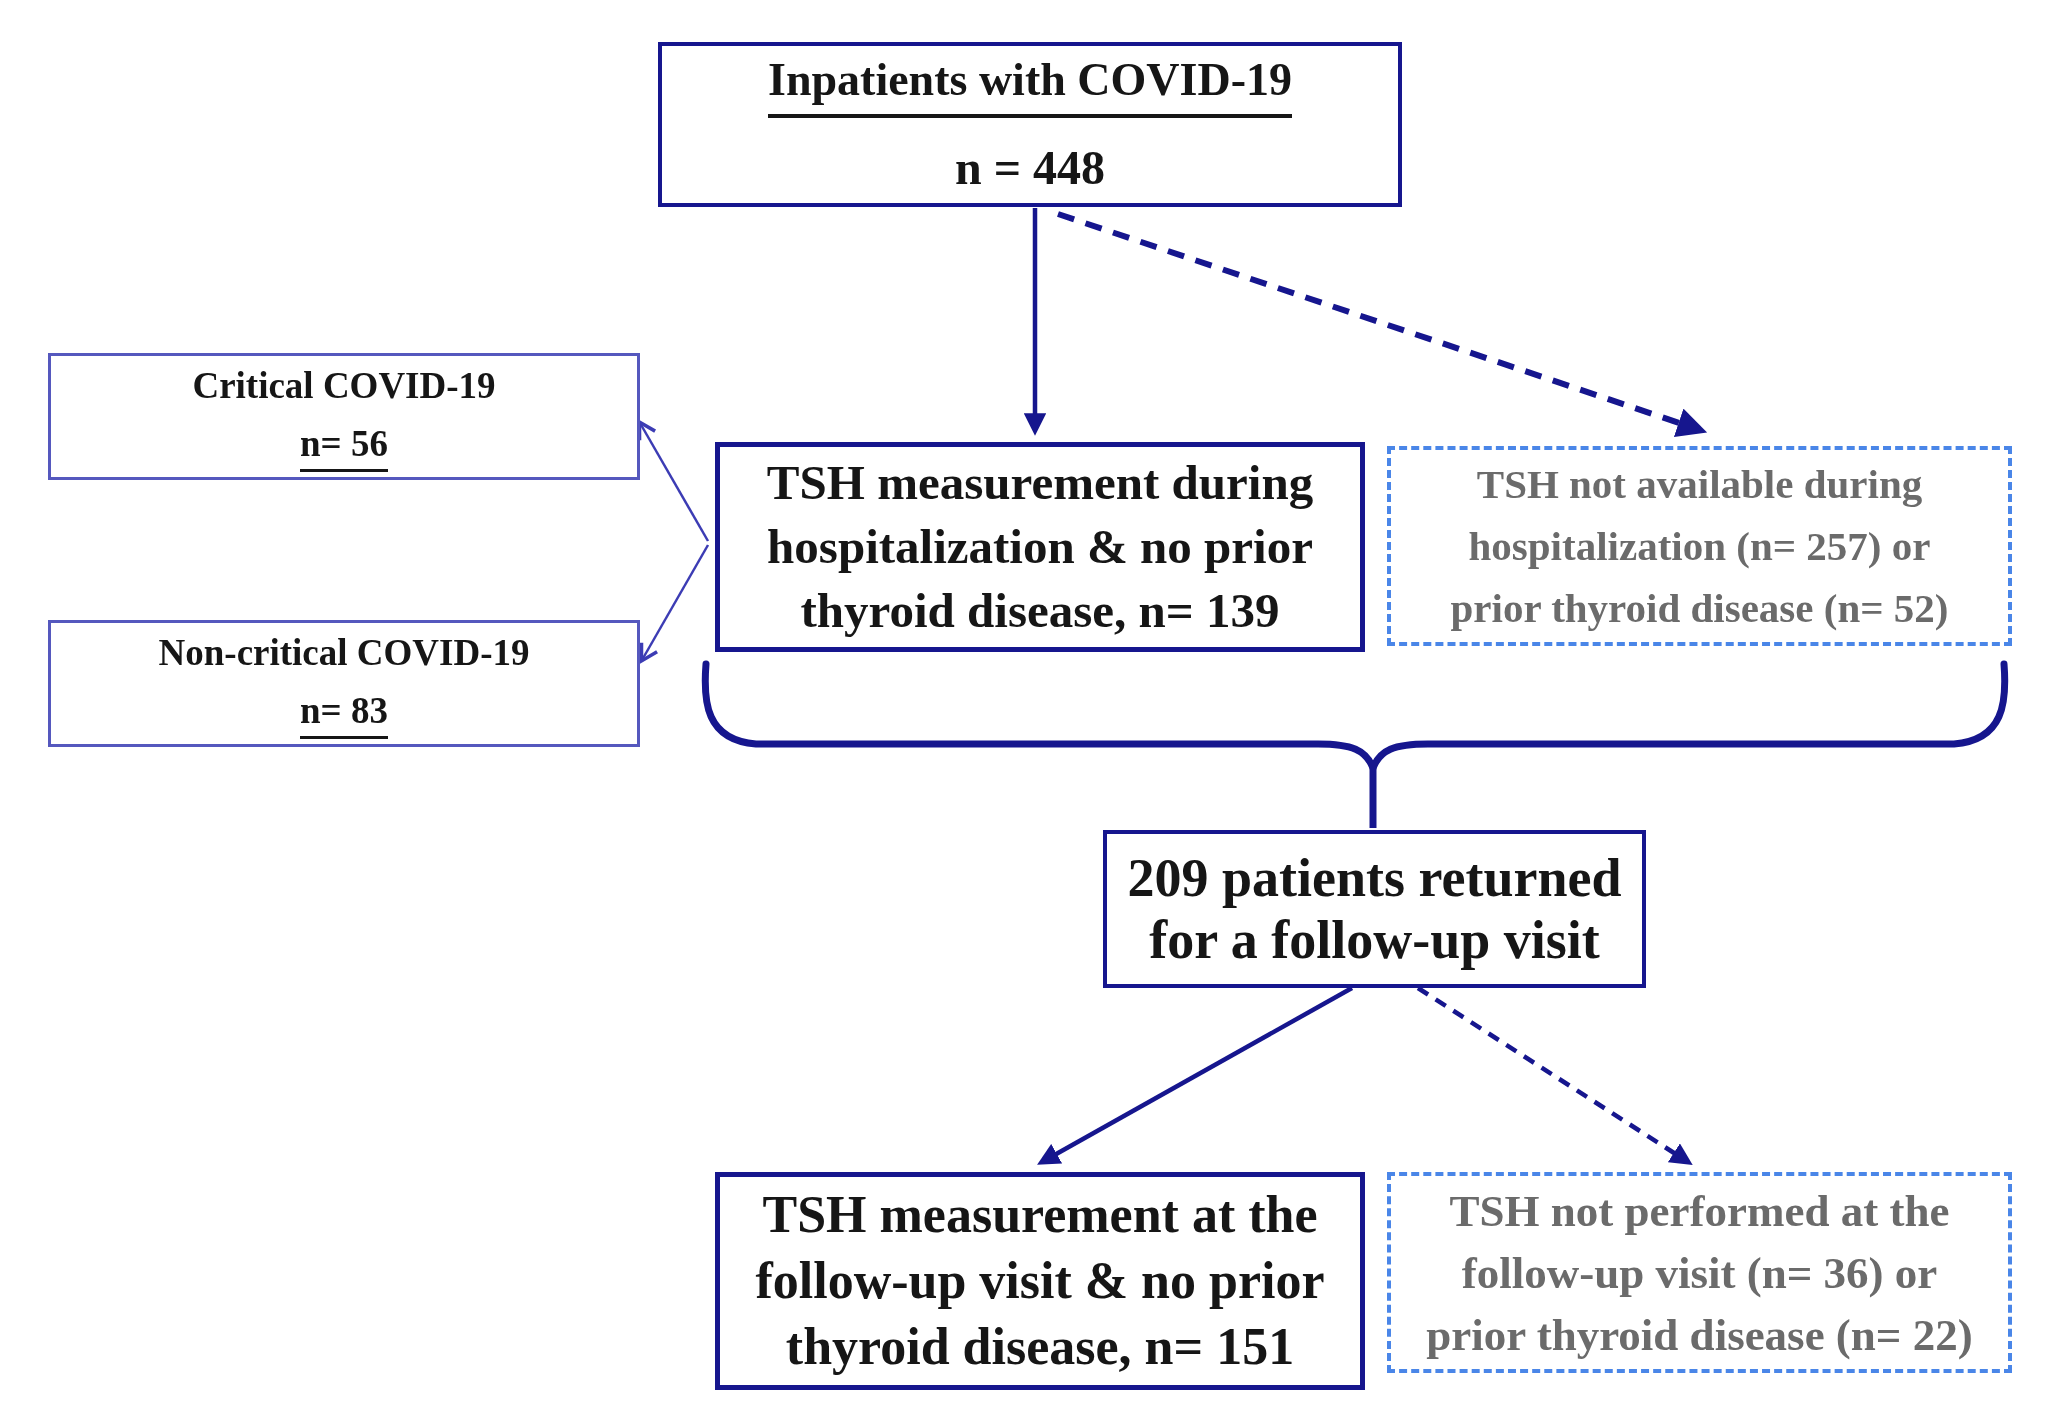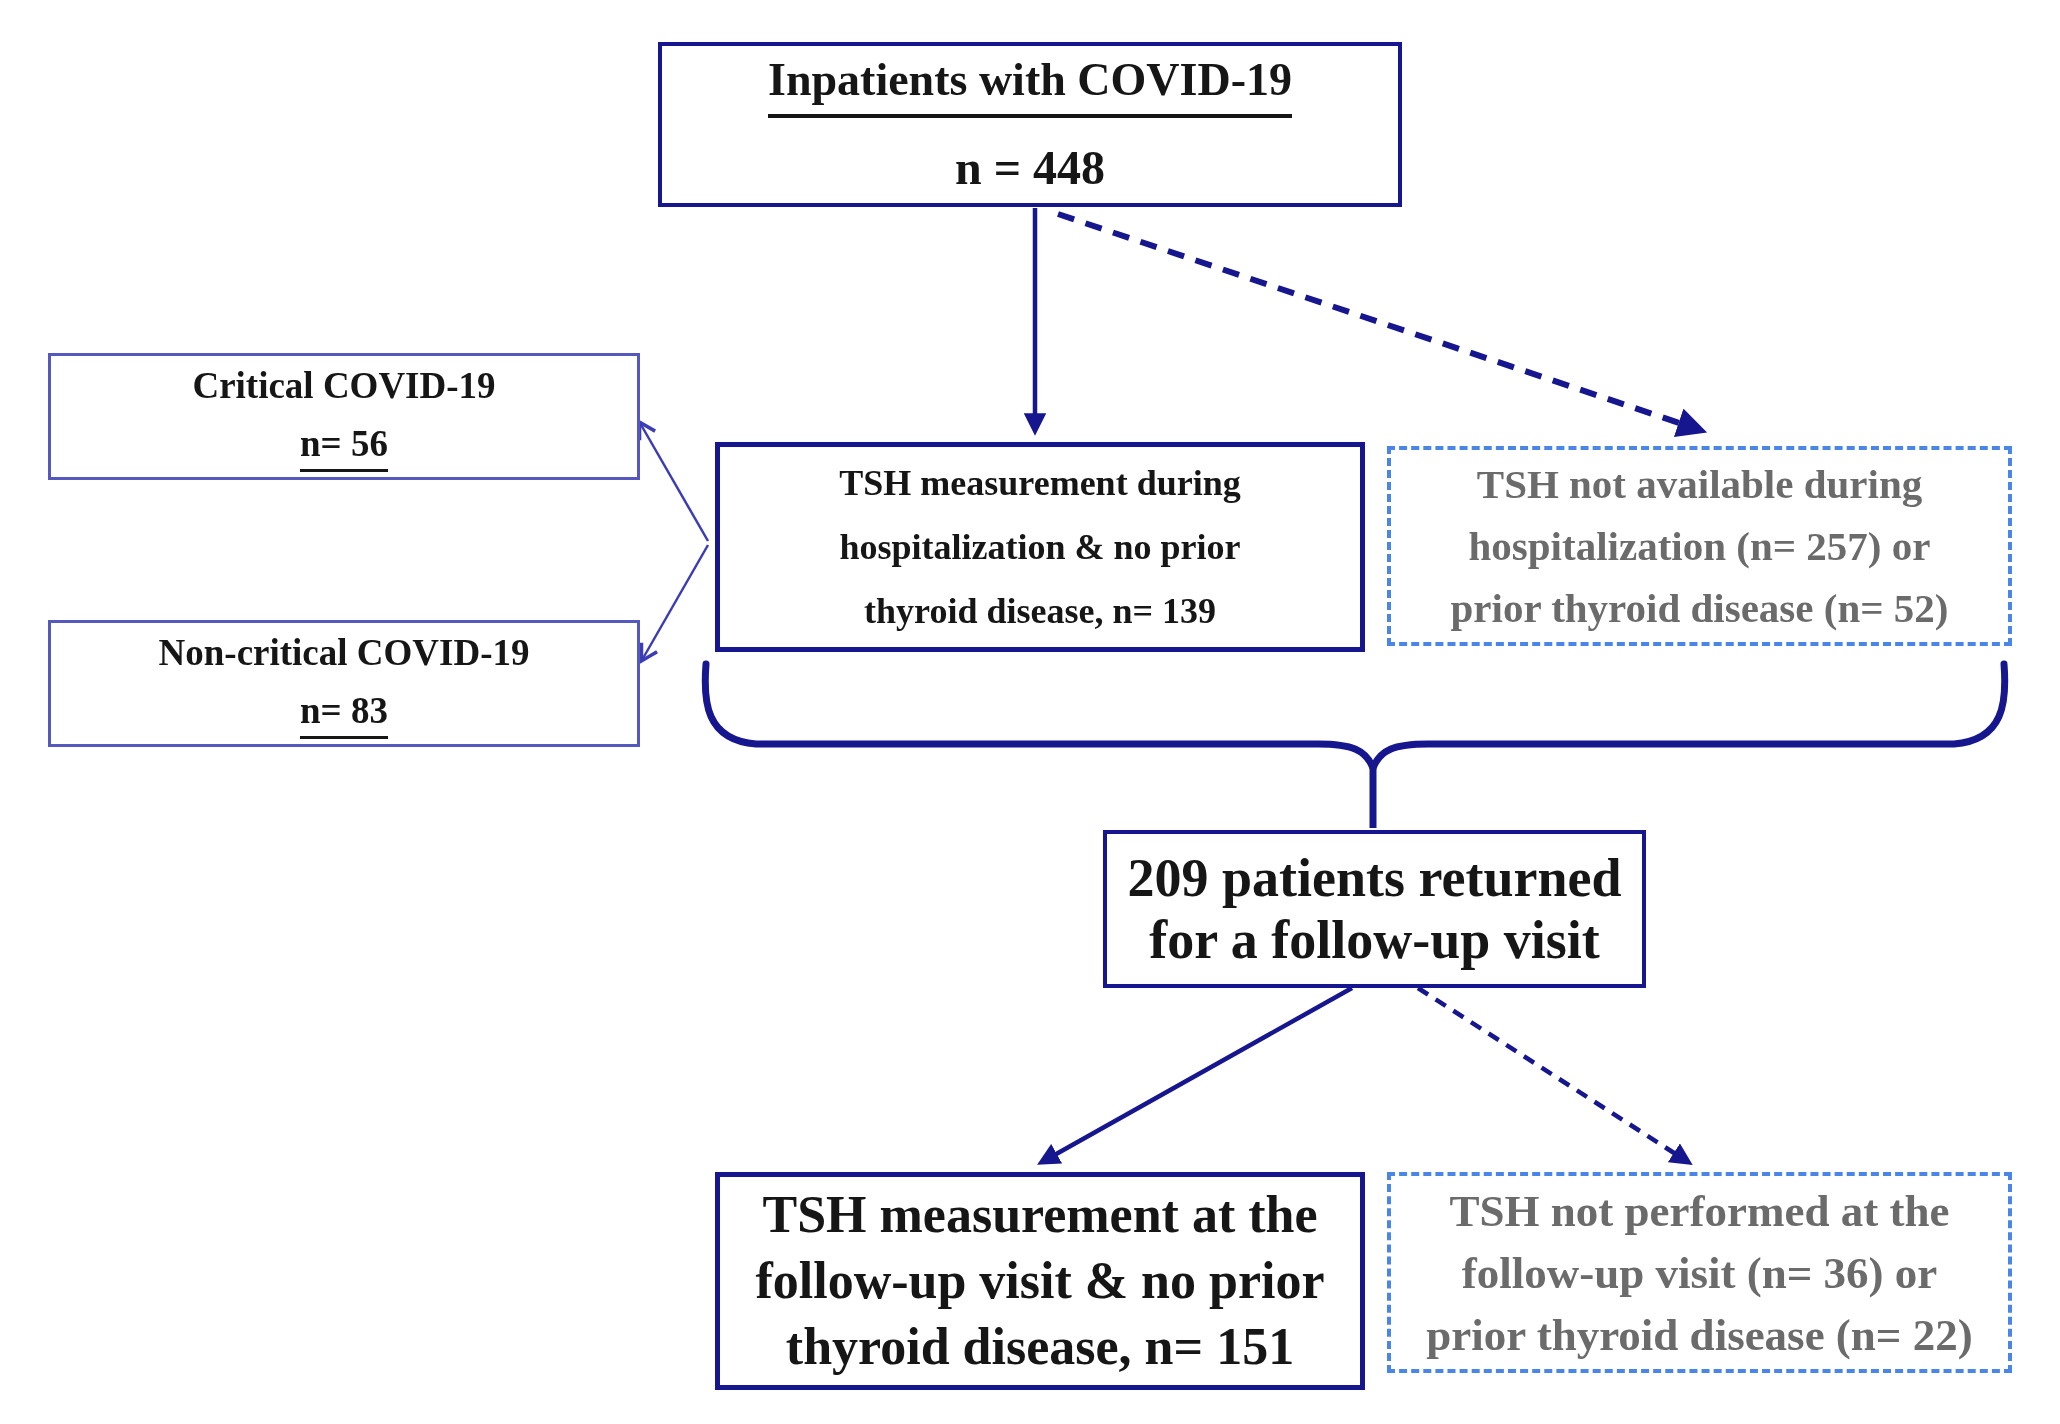--- a/index.html
+++ b/index.html
@@ -35,21 +35,21 @@
   }
   .border-navy   { border: 5px solid #16168e; }
   .border-navy-thin { border: 4px solid #16168e; }
   .border-peri   { border: 3px solid #5558be; }
   .border-dashed { border: 4px dashed #4a86e8; color: #6b6b6b; }
 
   
   #box-inpatients   { left: 658px;  top: 42px;   width: 744px; height: 165px; font-size: 46px; }
   #box-critical     { left: 48px;   top: 353px;  width: 592px; height: 127px; font-size: 37px; }
   #box-noncritical  { left: 48px;   top: 620px;  width: 592px; height: 127px; font-size: 37px; }
-  #box-tsh-hosp     { left: 715px;  top: 442px;  width: 650px; height: 210px; font-size: 36px; line-height: 64px; }
+  #box-tsh-hosp     { left: 715px;  top: 442px;  width: 650px; height: 210px; font-size: 49px; line-height: 64px; }
   #box-tsh-na-hosp  { left: 1387px; top: 446px;  width: 625px; height: 200px; font-size: 41px; line-height: 62px; }
   #box-returned     { left: 1103px; top: 830px;  width: 543px; height: 158px; font-size: 54px; line-height: 62px; }
   #box-tsh-fu       { left: 715px;  top: 1172px; width: 650px; height: 218px; font-size: 52px; line-height: 66px; }
   #box-tsh-na-fu    { left: 1387px; top: 1172px; width: 625px; height: 201px; font-size: 45px; line-height: 62px; }
 
   .u-title { border-bottom: 4px solid #161616; padding-bottom: 3px; display: inline-block; }
   .u-count { border-bottom: 3px solid #161616; padding-bottom: 1px; display: inline-block; }
   .count-line { margin-top: 8px; }
   .count-448 { font-size: 48px; margin-top: 18px; }
 </style>

